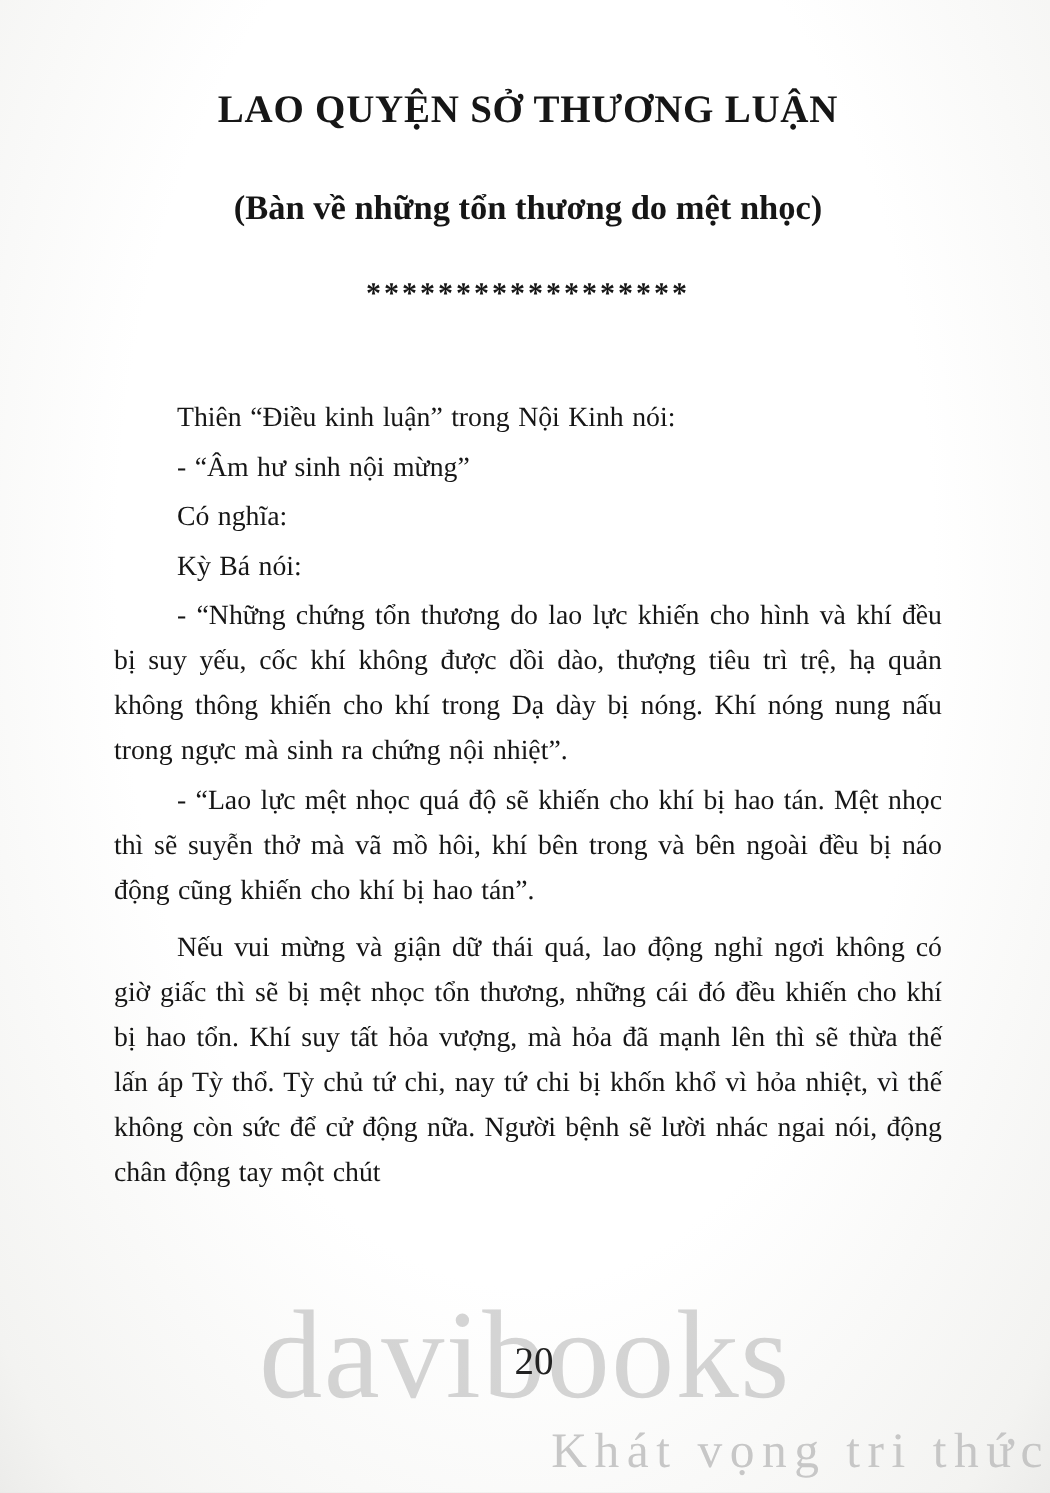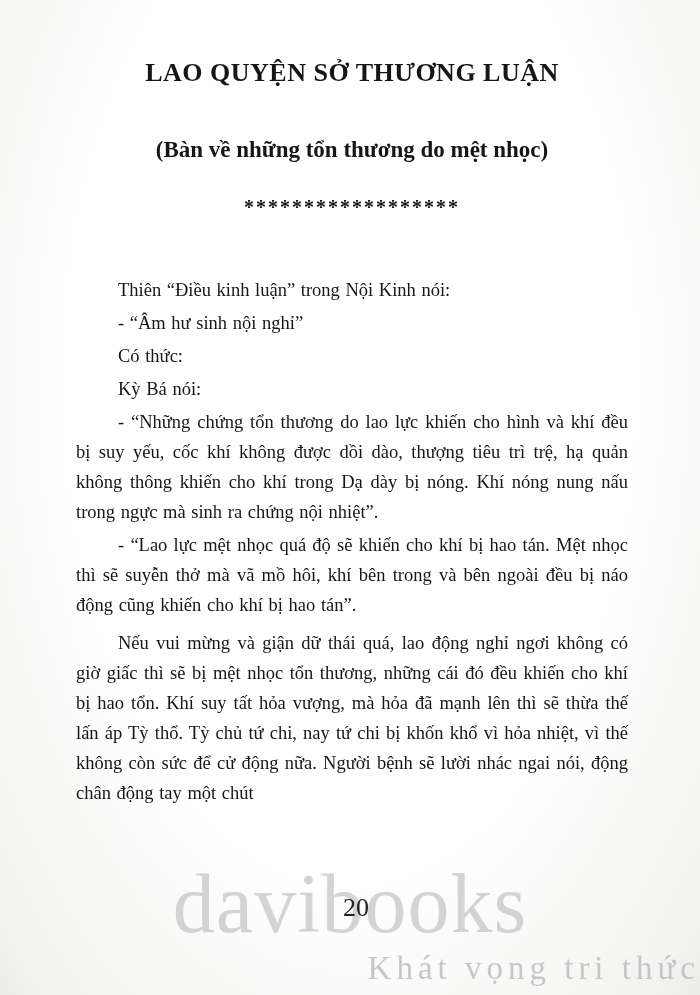--- a/index.html
+++ b/index.html
@@ -24,21 +24,21 @@
     font-size: 26px;
     line-height: 30px;
     font-weight: bold;
     letter-spacing: 0.5px;
   }
   h2.subtitle {
     text-align: center;
     font-size: 23px;
     line-height: 28px;
     font-weight: bold;
-    margin-top: 48px;
+    margin-top: 37px;
   }
   .divider {
     text-align: center;
     font-size: 20px;
     font-weight: bold;
     letter-spacing: 2px;
     margin-top: 32px;
   }
   .body-text {
     margin-top: 56px;
@@ -92,22 +92,22 @@
 </head>
 <body>
 
 <div class="page">
   <div class="content">
     <h1 class="title">LAO QUYỆN SỞ THƯƠNG LUẬN</h1>
     <h2 class="subtitle">(Bàn về những tổn thương do mệt nhọc)</h2>
     <div class="divider">******************</div>
     <div class="body-text">
       <p>Thiên “Điều kinh luận” trong Nội Kinh nói:</p>
-      <p>- “Âm hư sinh nội nghỉ”</p>
-      <p>Có thức:</p>
+      <p>- “Âm hư sinh nội mừng”</p>
+      <p>Có nghĩa:</p>
       <p>Kỳ Bá nói:</p>
       <p>- “Những chứng tổn thương do lao lực khiến cho hình và khí đều bị suy yếu, cốc khí không được dồi dào, thượng tiêu trì trệ, hạ quản không thông khiến cho khí trong Dạ dày bị nóng. Khí nóng nung nấu trong ngực mà sinh ra chứng nội nhiệt”.</p>
       <p>- “Lao lực mệt nhọc quá độ sẽ khiến cho khí bị hao tán. Mệt nhọc thì sẽ suyễn thở mà vã mồ hôi, khí bên trong và bên ngoài đều bị náo động cũng khiến cho khí bị hao tán”.</p>
       <p>Nếu vui mừng và giận dữ thái quá, lao động nghỉ ngơi không có giờ giấc thì sẽ bị mệt nhọc tổn thương, những cái đó đều khiến cho khí bị hao tổn. Khí suy tất hỏa vượng, mà hỏa đã mạnh lên thì sẽ thừa thế lấn áp Tỳ thổ. Tỳ chủ tứ chi, nay tứ chi bị khốn khổ vì hỏa nhiệt, vì thế không còn sức để cử động nữa. Người bệnh sẽ lười nhác ngai nói, động chân động tay một chút</p>
     </div>
   </div>
 
   <div class="watermark">
     <div class="wm-main">davibooks</div>
     <div class="wm-tagline">Khát vọng tri thức</div>

